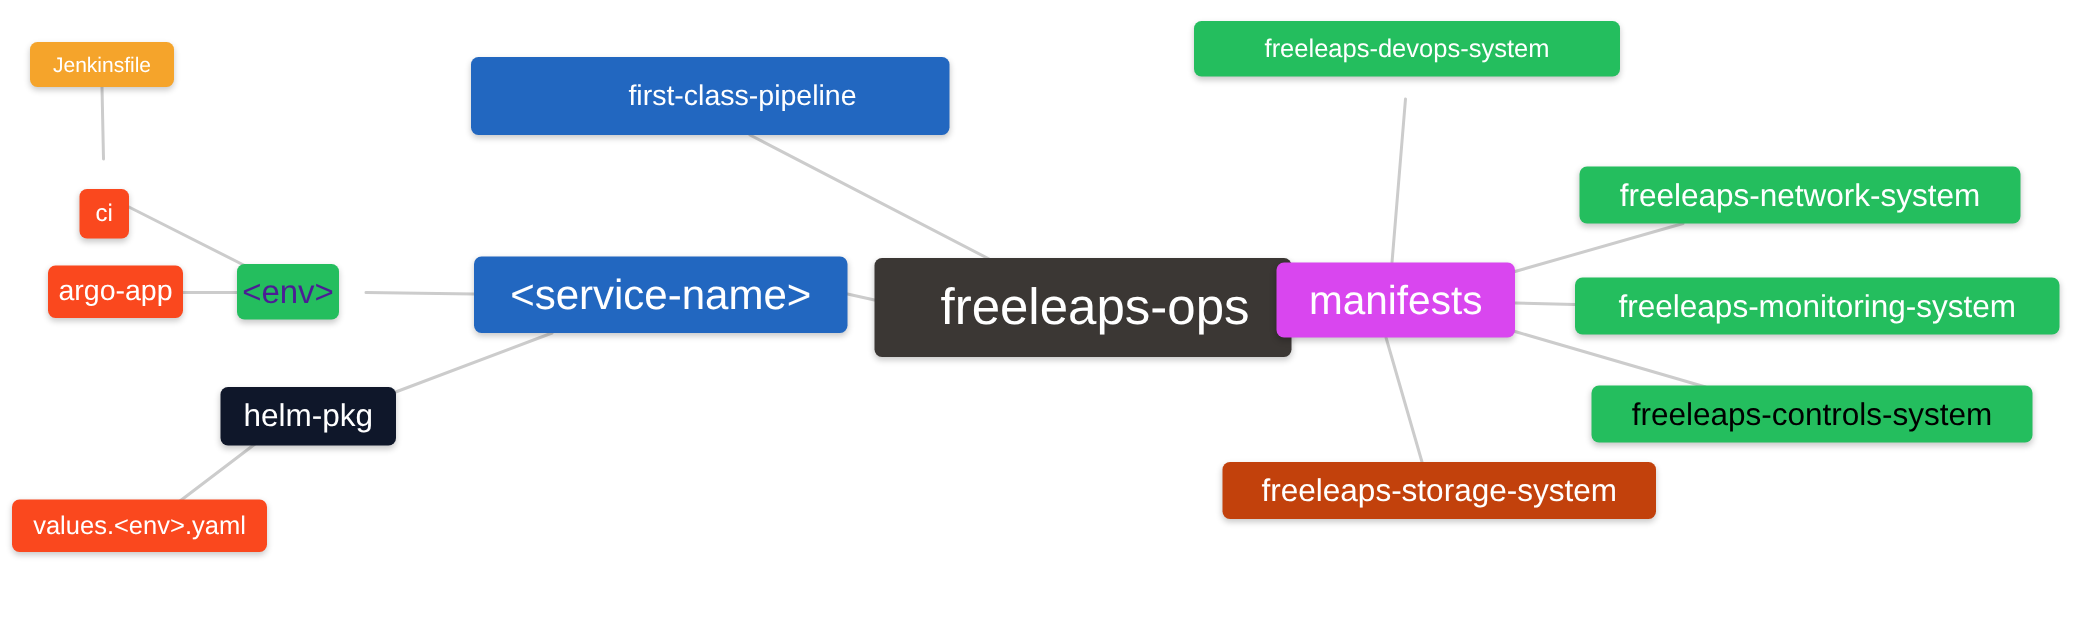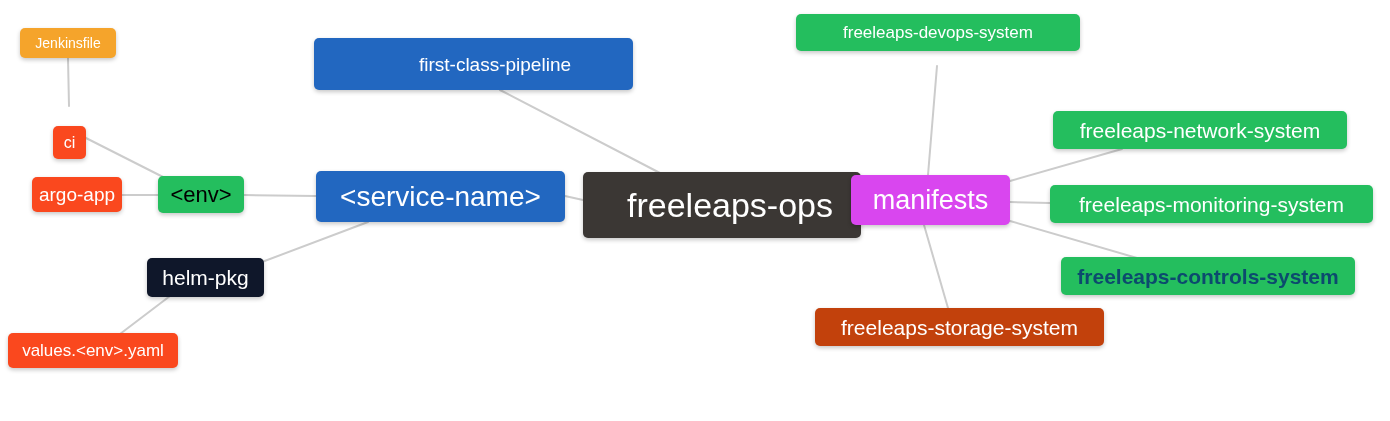--- a/index.html
+++ b/index.html
@@ -63,21 +63,21 @@
   <div id="nodes-layer">
       <div class="node" style="left: 20px; top: 28px; width: 96px; height: 30px; background: rgb(245, 164, 43); font-size: 14px; color: rgb(255, 255, 255);">
         <span class="node-label">Jenkinsfile</span>
       </div>
       <div class="node" style="left: 53px; top: 106px; width: 33px; height: 33px; background: rgb(250, 72, 30); font-size: 16px; color: rgb(255, 255, 255); margin-top: 20px;">
         <span class="node-label">ci</span>
       </div>
       <div class="node" style="left: 32px; top: 177px; width: 90px; height: 35px; background: rgb(250, 72, 30); font-size: 19px; color: rgb(255, 255, 255);">
         <span class="node-label">argo-app</span>
       </div>
-      <div class="node" style="left: 158px; top: 176px; width: 86px; height: 37px; background: rgb(36, 190, 94); font-size: 22px; color: #000000;">
+      <div class="node" style="left: 158px; top: 176px; width: 68px; height: 37px; background: rgb(36, 190, 94); font-size: 22px; color: #4c1d95;">
         <span class="node-label">&lt;env&gt;</span>
       </div>
       <div class="node" style="left: 147px; top: 258px; width: 117px; height: 39px; background: #0f172a; font-size: 21px; color: rgb(255, 255, 255);">
         <span class="node-label">helm-pkg</span>
       </div>
       <div class="node" style="left: 8px; top: 333px; width: 170px; height: 35px; background: rgb(250, 72, 30); font-size: 17px; color: rgb(255, 255, 255);">
         <span class="node-label">values.&lt;env&gt;.yaml</span>
       </div>
       <div class="node" style="left: 314px; top: 38px; width: 276px; height: 52px; background: rgb(34, 103, 192); font-size: 19px; color: rgb(255, 255, 255); padding-left: 43px;">
         <span class="node-label">first-class-pipeline</span>
@@ -93,20 +93,20 @@
       </div>
       <div class="node" style="left: 796px; top: 14px; width: 284px; height: 37px; background: rgb(36, 190, 94); font-size: 17px; color: rgb(255, 255, 255);">
         <span class="node-label">freeleaps-devops-system</span>
       </div>
       <div class="node" style="left: 1053px; top: 111px; width: 294px; height: 38px; background: rgb(36, 190, 94); font-size: 21px; color: rgb(255, 255, 255);">
         <span class="node-label">freeleaps-network-system</span>
       </div>
       <div class="node" style="left: 1050px; top: 185px; width: 323px; height: 38px; background: rgb(36, 190, 94); font-size: 21px; color: rgb(255, 255, 255);">
         <span class="node-label">freeleaps-monitoring-system</span>
       </div>
-      <div class="node" style="left: 1061px; top: 257px; width: 294px; height: 38px; background: rgb(36, 190, 94); font-size: 21px; color: #0c4a6e; font-weight: bold;">
+      <div class="node" style="left: 1061px; top: 257px; width: 294px; height: 38px; background: rgb(36, 190, 94); font-size: 21px; color: #000000;">
         <span class="node-label">freeleaps-controls-system</span>
       </div>
       <div class="node" style="left: 815px; top: 308px; width: 289px; height: 38px; background: #c2410c; font-size: 21px; color: rgb(255, 255, 255);">
         <span class="node-label">freeleaps-storage-system</span>
       </div>
     </div>
 </div>
 
 </body></html>

